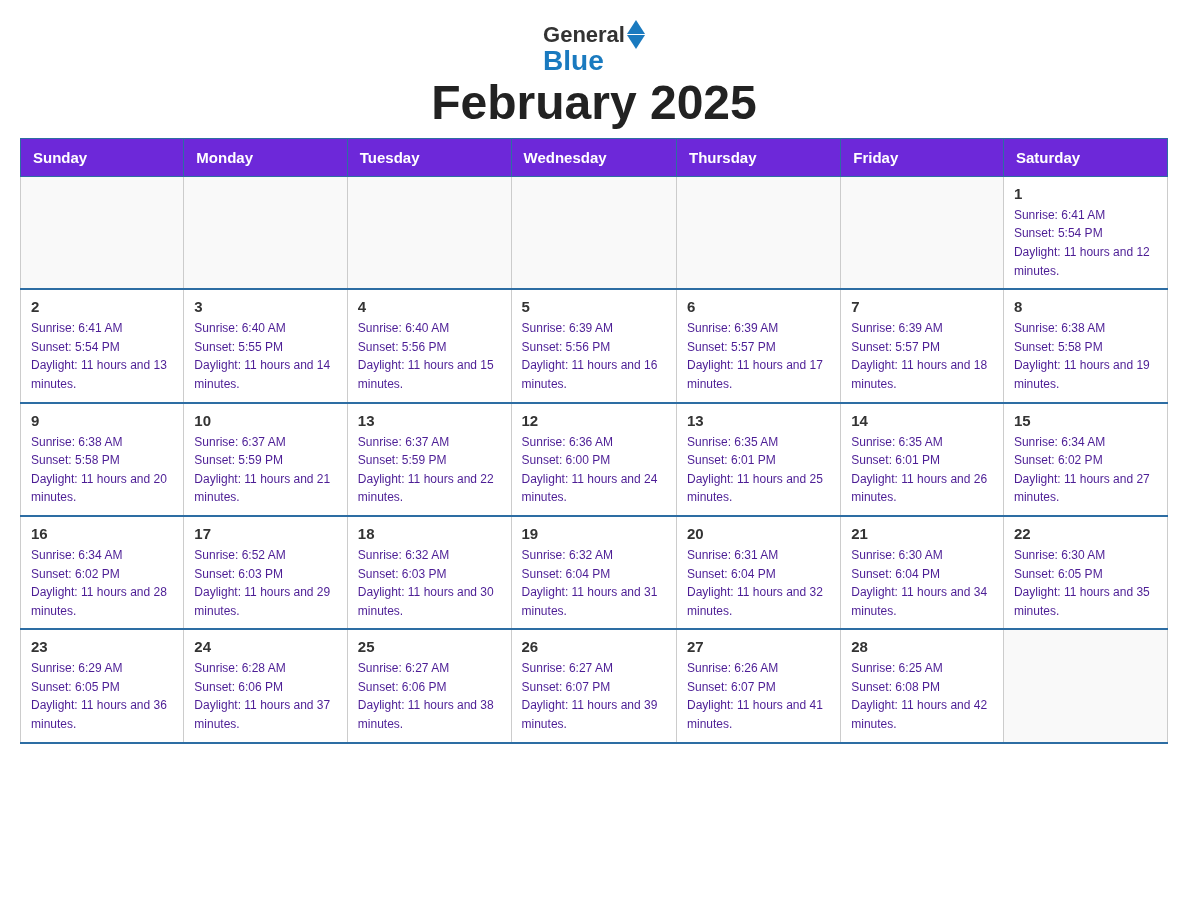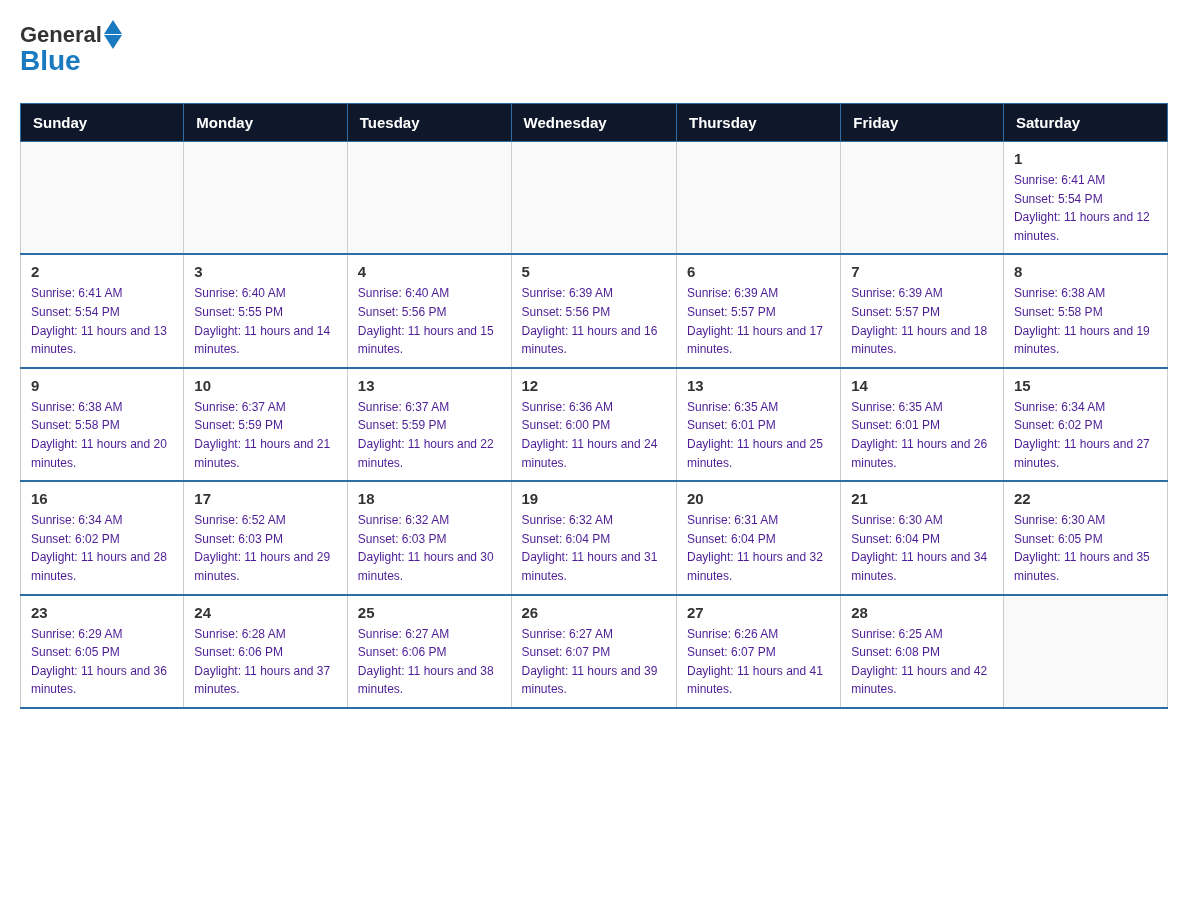--- a/index.html
+++ b/index.html
@@ -7,21 +7,22 @@
       font-family: Arial, sans-serif;
       background: #fff;
       padding: 20px;
       width: 1188px;
       min-height: 918px;
     }
     .header {
       display: flex;
       justify-content: space-between;
       align-items: center;
-      margin-bottom: 26px;
+      margin-bottom: 8px;
+      flex-direction: column;
     }
     .logo {
       display: flex;
       align-items: center;
       gap: 4px;
     }
     .logo-text-general {
       font-size: 22px;
       font-weight: bold;
       color: #333;
@@ -43,21 +44,21 @@
     .location-subtitle {
       font-size: 20px;
       color: #444;
       margin-top: 4px;
     }
     .calendar {
       width: 100%;
       border-collapse: collapse;
     }
     .calendar thead tr {
-      background-color: #0f172a;
+      background-color: #6d28d9;
     }
     .calendar thead th {
       color: #fff;
       font-size: 15px;
       font-weight: 600;
       padding: 10px 12px;
       text-align: left;
       border: 1px solid #2d6da3;
     }
     .calendar tbody tr {
@@ -98,20 +99,21 @@
         <span class="logo-text-general">General</span>
         <div style="display:flex;flex-direction:column;align-items:center;margin-left:2px;">
           <div style="width:0;height:0;border-left:9px solid transparent;border-right:9px solid transparent;border-bottom:14px solid #1a7abf;margin-bottom:1px;"></div>
           <div style="width:0;height:0;border-left:9px solid transparent;border-right:9px solid transparent;border-top:14px solid #1a7abf;"></div>
         </div>
       </div>
       <span class="logo-text-blue" style="margin-top:-4px;margin-left:0;">Blue</span>
     </div>
   </div>
   <div class="title-block">
+    <div class="month-title">February 2025</div>
   </div>
 </div>
 
 <table class="calendar">
   <thead>
     <tr>
       <th>Sunday</th>
       <th>Monday</th>
       <th>Tuesday</th>
       <th>Wednesday</th>

